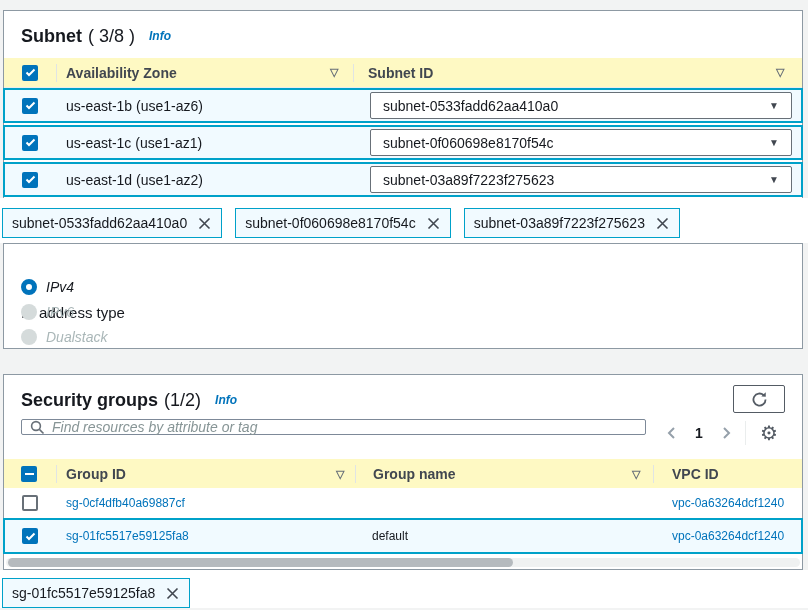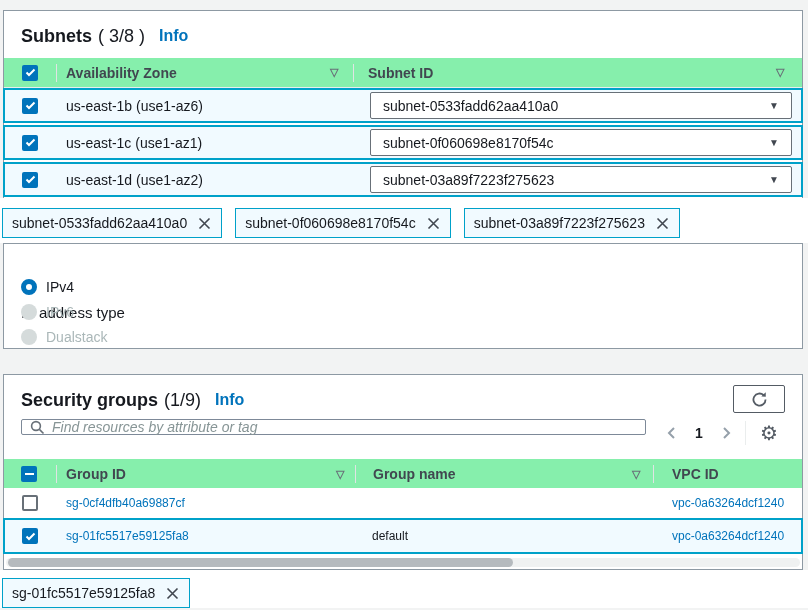--- a/index.html
+++ b/index.html
@@ -11,23 +11,23 @@
   .strip-bottom { top:570px; height:38px; }
 
   .card { position:absolute; left:3px; width:800px; background:#ffffff; border:1px solid #8d99a3; }
   .card-subnets { top:10px; height:188px; border-bottom:none; }
   .card-ip { top:243px; height:106px; }
   .card-sg { top:374px; height:196px; }
 
   .card-header { position:absolute; left:17px; top:9px; height:32px; display:flex; align-items:center; }
   .card-title { font-size:18px; font-weight:bold; color:#16191f; }
   .card-count { font-size:18px; font-weight:normal; color:#16191f; margin-left:6px; }
-  .info-link { font-size:16px; font-weight:bold; color:#0073bb; margin-left:14px; cursor:pointer; }
-
-  .thead { position:absolute; left:0; right:0; height:30px; border-bottom:1px solid #eaeded; background:#86efac; }
+  .info-link { font-size:12px; font-weight:bold; color:#0073bb; margin-left:14px; cursor:pointer;font-style:italic; }
+
+  .thead { position:absolute; left:0; right:0; height:30px; border-bottom:1px solid #eaeded; background:#fef9c3; }
   .thead .cell { position:absolute; top:0; bottom:0; display:flex; align-items:center; font-size:14px; font-weight:bold; color:#414750; }
   .vdiv { position:absolute; top:6px; width:1px; height:18px; background:#e0e4e4; }
   .sort-arrow { font-size:11px; color:#687078; cursor:pointer; }
 
   .cb { width:16px; height:16px; border-radius:2px; flex:0 0 auto; }
   .cb-checked { background:#0073bb; display:flex; align-items:center; justify-content:center; }
   .cb-unchecked { background:#fff; border:2px solid #687078; }
   .cb-indet { background:#0073bb; display:flex; align-items:center; justify-content:center; }
   .cb-indet .bar { width:9px; height:2.5px; background:#fff; }
 
@@ -39,21 +39,21 @@
     padding:0 12px; font-size:14px; color:#16191f; cursor:pointer; }
   .caret { font-size:10px; color:#414750; }
 
   .token-row { position:absolute; display:flex; gap:13px; }
   .token { height:30px; border:1px solid #00a1c9; background:#f1faff; display:flex; align-items:center;
     padding:0 9px; font-size:14px; color:#16191f; }
   .token-x { margin-left:10px; display:flex; align-items:center; cursor:pointer; }
 
   .ip-label { position:absolute; left:17px; top:16px; font-size:15px; color:#16191f;margin-top:44px; }
   .radio-group { position:absolute; left:17px; top:30px; }
-  .radio-row { height:25px; display:flex; align-items:center; font-size:14px; }
+  .radio-row { height:25px; display:flex; align-items:center; font-size:14px;font-style:italic; }
   .radio { width:16px; height:16px; border-radius:50%; margin-right:9px; flex:0 0 auto; }
   .radio-selected { background:#fff; border:5px solid #0073bb; }
   .radio-disabled { background:#d5dbdb; }
   .radio-label-on { color:#16191f; }
   .radio-label-off { color:#aab7b8; }
 
   .refresh-btn { position:absolute; left:729px; top:10px; width:52px; height:28px; background:#fff;
     border:1px solid #545b64; border-radius:2px; display:flex; align-items:center; justify-content:center; cursor:pointer; }
 
   .search-box { position:absolute; left:17px; top:44px; width:625px; height:16px; border:1px solid #7d8998;
@@ -82,21 +82,21 @@
 </head>
 <body>
 
 <div class="screen">
 
   <div class="white-strip strip-tokens"></div>
   <div class="white-strip strip-bottom"></div>
 
   <div class="card card-subnets">
     <div class="card-header">
-      <span class="card-title">Subnets</span>
+      <span class="card-title">Subnet</span>
       <span class="card-count">( 3/8 )</span>
       <span class="info-link">Info</span>
     </div>
 
     <div class="thead" style="top:47px;">
       <div class="cell" style="left:18px;">
         <span class="cb cb-checked">
           <svg width="11" height="9" viewBox="0 0 11 9">
               <path d="M1.5 4.5 L4 7 L9.5 1.5" fill="none" stroke="#fff" stroke-width="2"></path>
             </svg>
@@ -201,21 +201,21 @@
       <div class="radio-row">
         <span class="radio radio-disabled"></span>
         <span class="radio-label-off">Dualstack</span>
       </div>
     </div>
   </div>
 
   <div class="card card-sg">
     <div class="card-header">
       <span class="card-title">Security groups</span>
-      <span class="card-count">(1/9)</span>
+      <span class="card-count">(1/2)</span>
       <span class="info-link">Info</span>
     </div>
 
     <div class="refresh-btn">
       <svg width="17" height="17" viewBox="0 0 16 16">
         <path d="M13.7 8 A5.7 5.7 0 1 1 12 4" fill="none" stroke="#545b64" stroke-width="1.7"></path>
         <path d="M13.9 1.1 L13.9 5.3 L9.7 5.1 Z" fill="#545b64"></path>
       </svg>
     </div>
 

